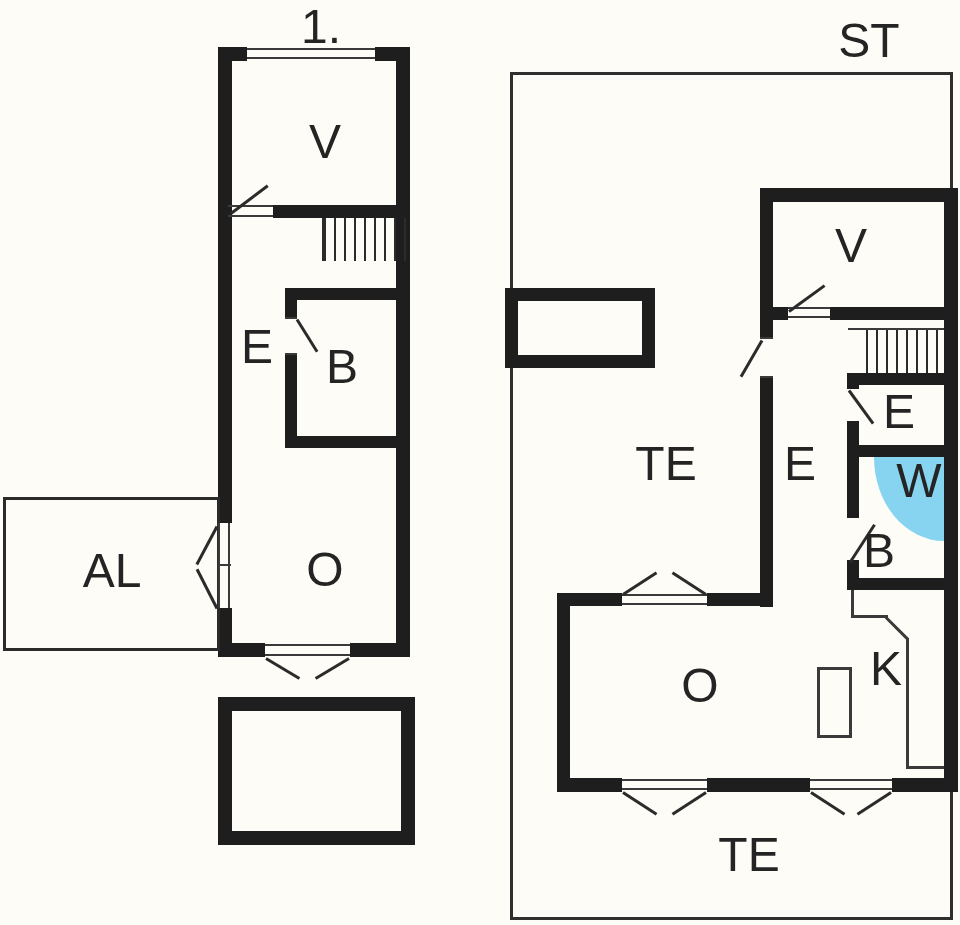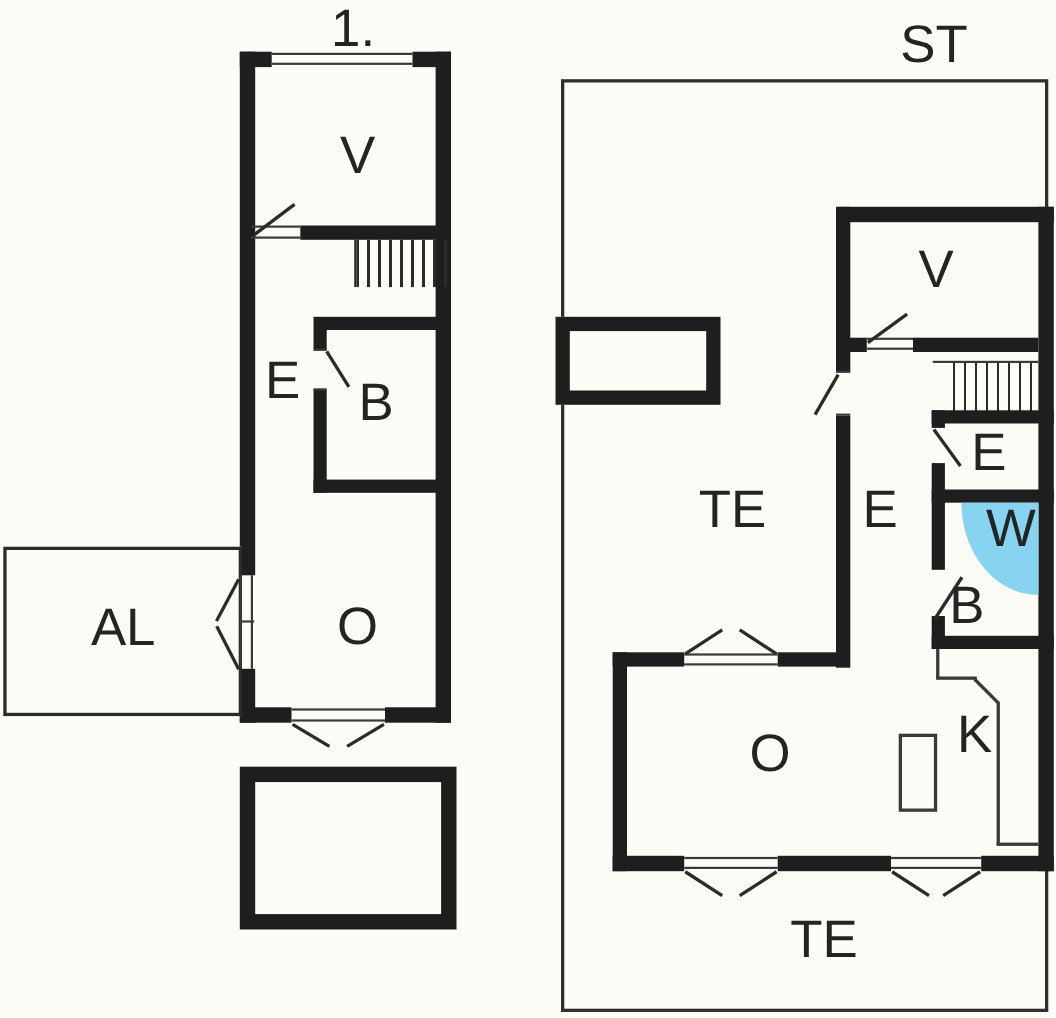--- a/index.html
+++ b/index.html
@@ -59,21 +59,21 @@
   <div class="leaf" style="left:349px;top:657px;width:39px;transform:rotate(149deg);"></div>
 
   <div class="box" style="left:218px;top:697px;width:197px;height:148px;border:14px solid #1e1e1e;"></div>
 
   <div class="lbl" style="left:325px;top:142px;">V</div>
   <div class="lbl" style="left:257px;top:347px;">E</div>
   <div class="lbl" style="left:342px;top:367px;">B</div>
   <div class="lbl" style="left:112px;top:571px;">AL</div>
   <div class="lbl" style="left:325px;top:570px;">O</div>
 
-  <div class="lbl" style="left:849px;top:41px;">ST</div>
+  <div class="lbl" style="left:869px;top:41px;">ST</div>
 
   <div class="box" style="left:510px;top:72px;width:443px;height:848px;border:3px solid #2f2f2f;"></div>
 
   <div class="box" style="left:505px;top:288px;width:150px;height:80px;border:13px solid #1e1e1e;"></div>
 
   <div class="w" style="left:762px;top:188px;width:196px;height:14px;"></div>
   <div class="w" style="left:944px;top:188px;width:14px;height:604px;"></div>
   <div class="w" style="left:760px;top:188px;width:13px;height:150px;"></div>
   <div class="w" style="left:760px;top:378px;width:13px;height:229px;"></div>
   <div class="t" style="left:760px;top:337px;width:13px;height:2px;"></div>

